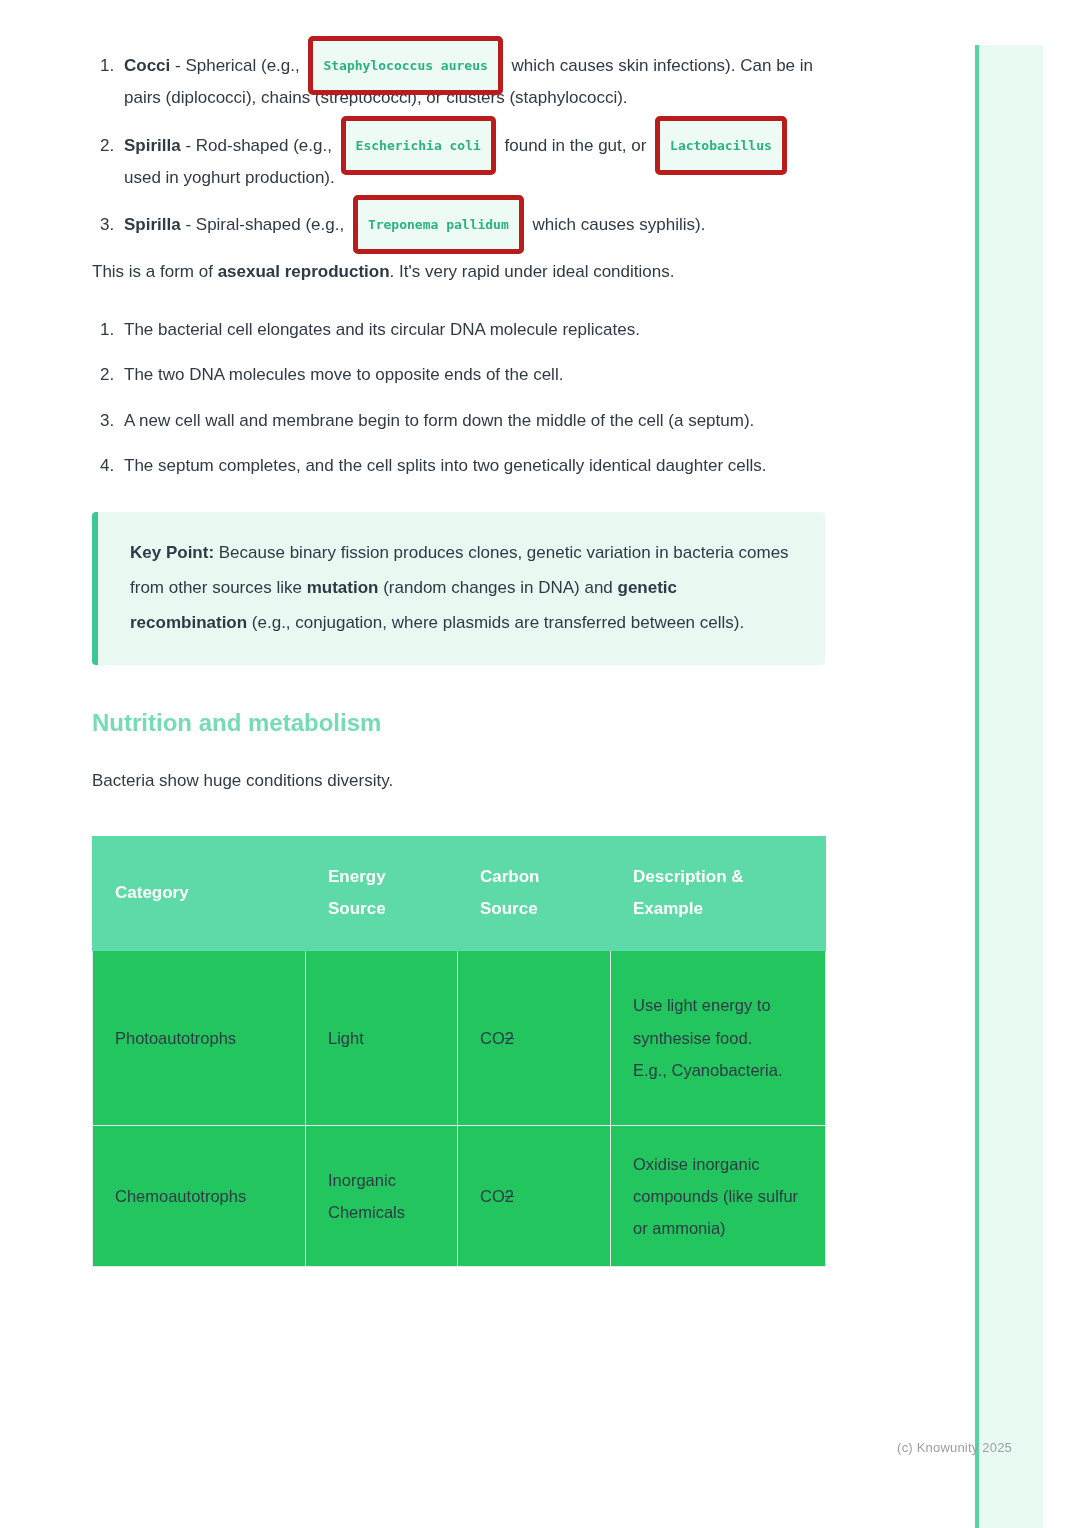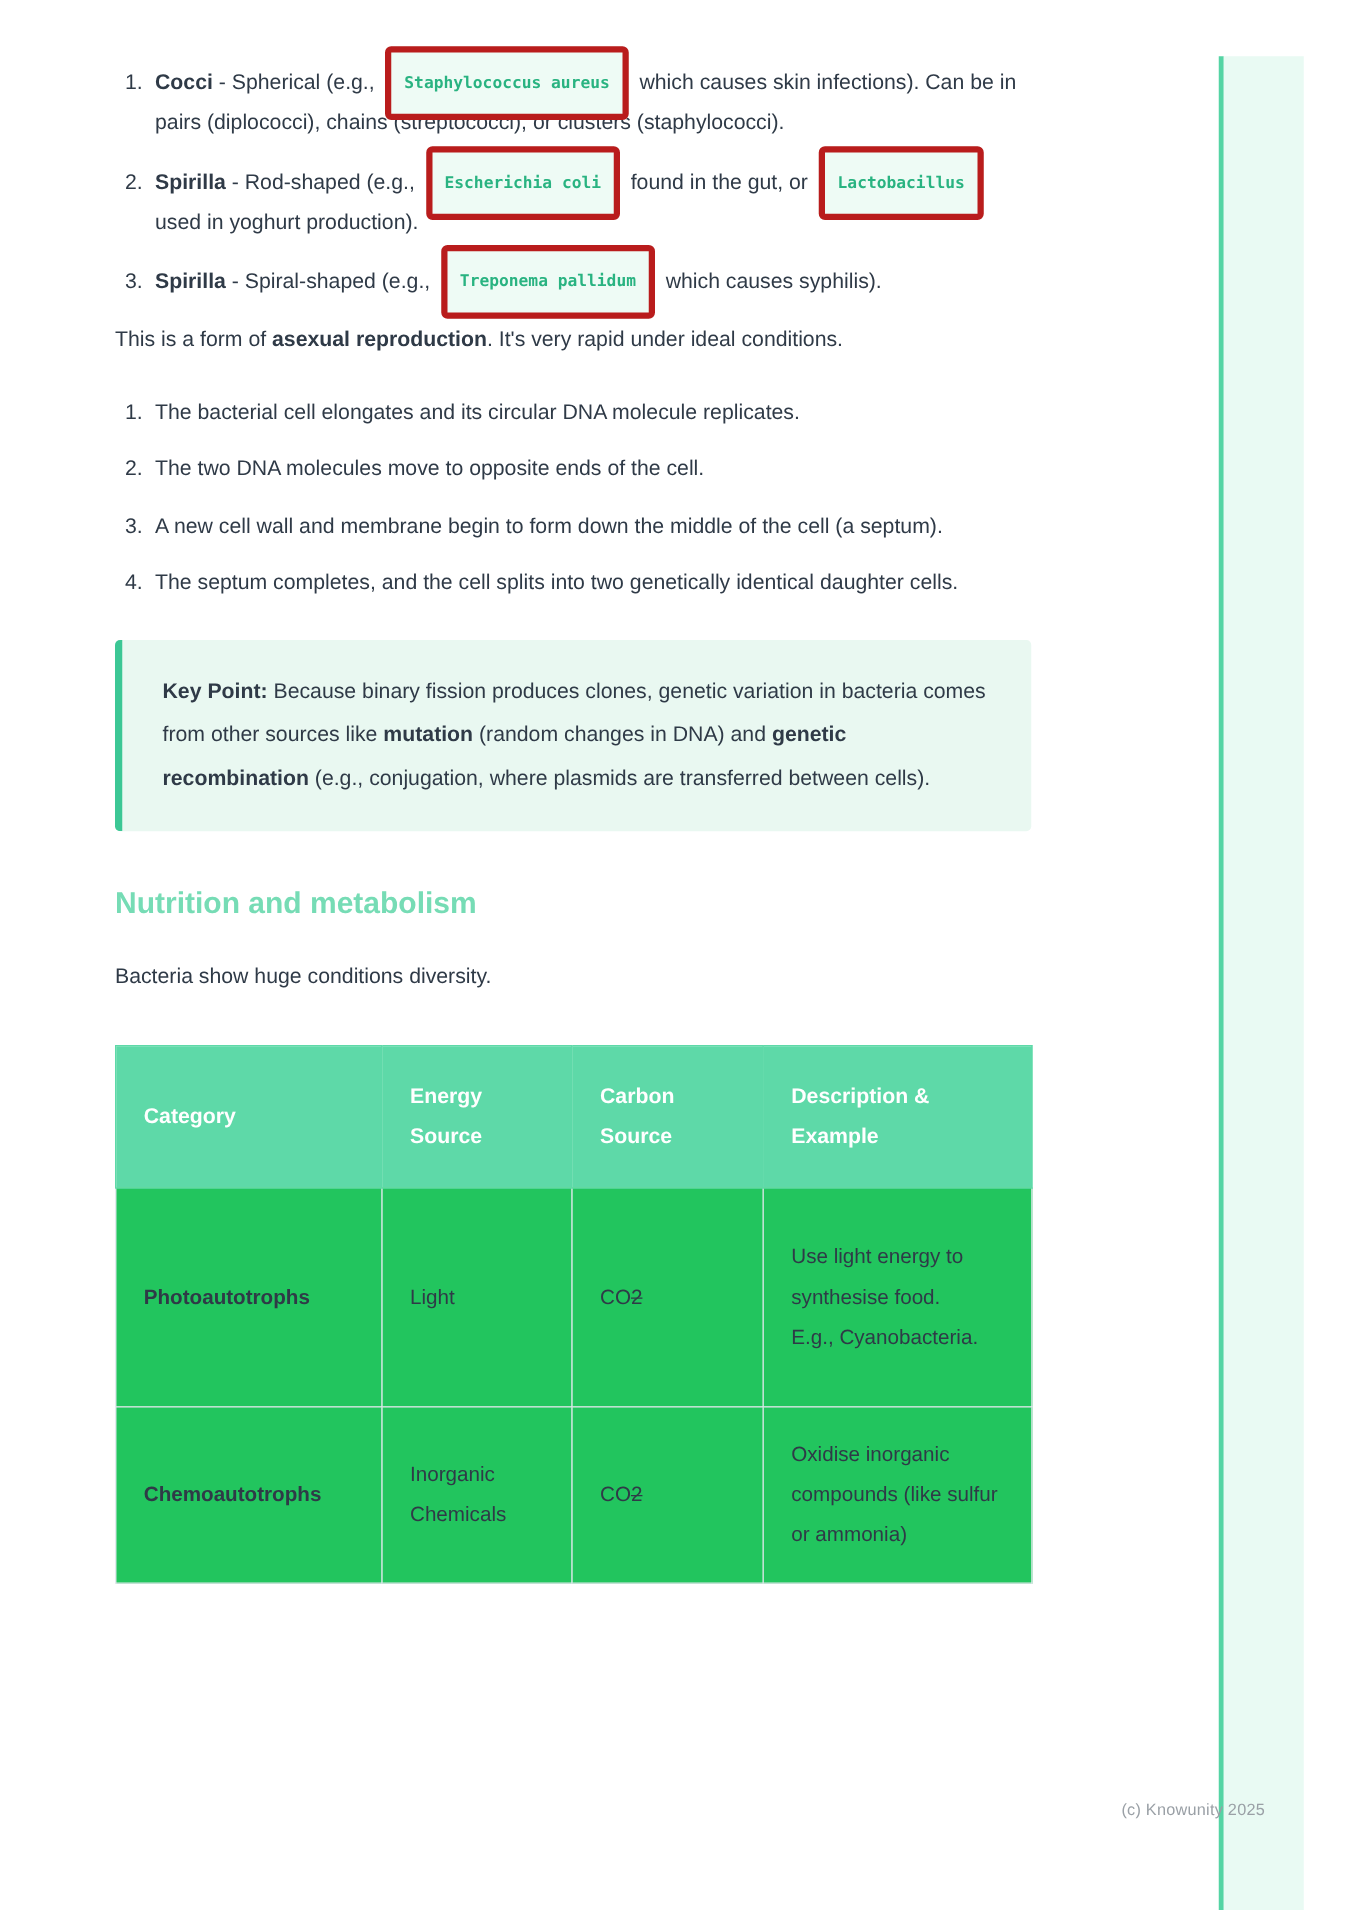--- a/index.html
+++ b/index.html
@@ -75,21 +75,21 @@
     background: #5ed9a8; color: #ffffff; font-weight: 600;
     text-align: left; font-size: 17px; line-height: 1.9;
     padding: 24px 22px; vertical-align: middle;
     border: 1px solid #5ed9a8;
   }
   .nutrition-table td {
     border: 1px solid #e3e8ee;
     padding: 22px 22px; vertical-align: middle;
     line-height: 1.95; background: #22c55e;
   }
-  .nutrition-table td.cat { font-weight: 700; }
+  .nutrition-table td.cat { font-weight: 400; }
   .nutrition-table td.desc { white-space: pre-line; }
   .nutrition-table tr.r1 td { height: 175px; }
 </style>
 </head>
 <body>
 
 <div class="page">
 
   <div class="side-line"></div>
   <div class="side-band"></div>

